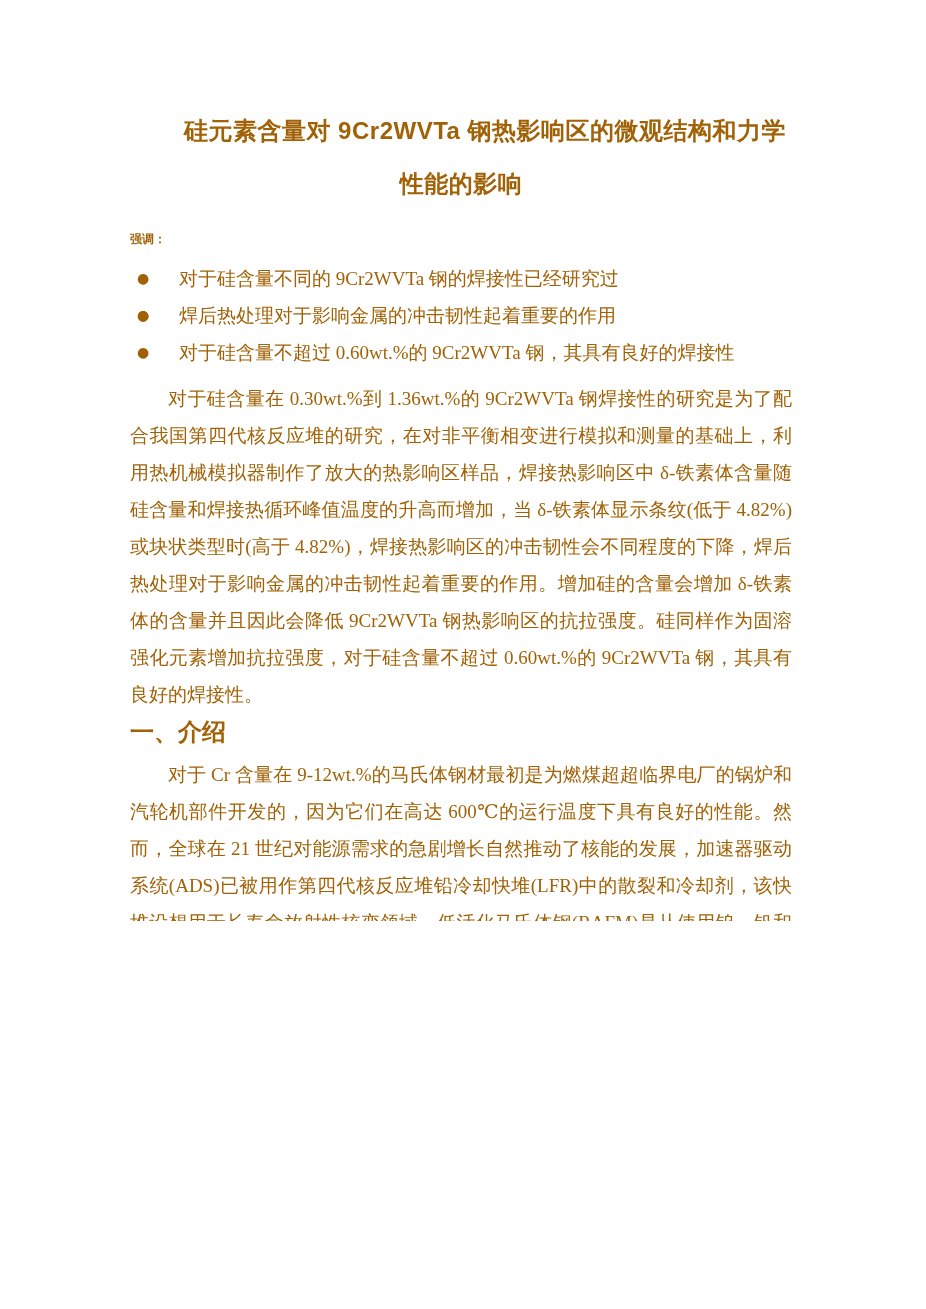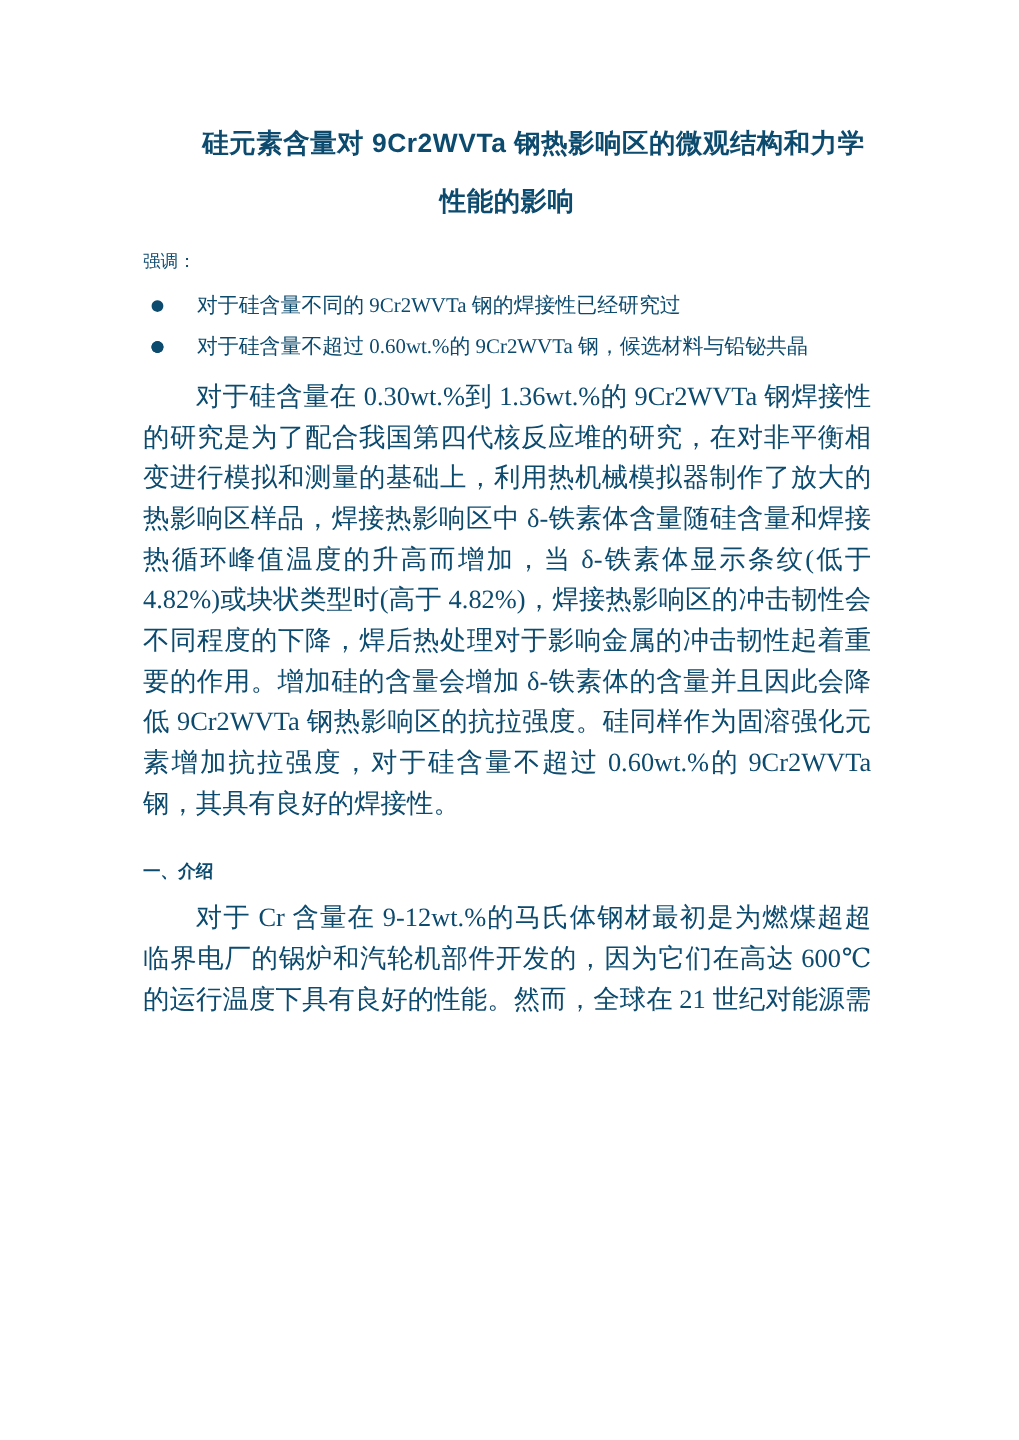--- a/index.html
+++ b/index.html
@@ -5,48 +5,48 @@
   html, body {
     margin: 0;
     padding: 0;
     background: #ffffff;
   }
   .page {
     position: relative;
     width: 926px;
     height: 921px;
     background: #ffffff;
-    color: #0c4a6e;
+    color: #a16207;
     box-sizing: border-box;
     padding: 104px 134px 0 130px;
     overflow: hidden;
   }
   .doc-title {
     font-family: "Liberation Sans", "DejaVu Sans", sans-serif;
     font-weight: bold;
     font-size: 24px;
     line-height: 53px;
     text-align: center;
     text-indent: 2em;
     letter-spacing: 0.5px;
     margin: 0;
   }
   .section-heading {
     font-family: "Liberation Sans", "DejaVu Sans", sans-serif;
-    font-weight: normal;
-    font-size: 16px;
+    font-weight: bold;
+    font-size: 12px;
     line-height: 26px;
     margin: 16px 0 0 0;
   }
   .intro-heading {
     font-family: Liberation Serif, serif;
     font-weight: bold;
-    font-size: 16px;
+    font-size: 24px;
     line-height: 30px;
-    margin: 28px 0 0 0;
+    margin: 4px 0 0 0;
   }
   .highlights {
     list-style: none;
     margin: 8px 0 0 0;
     padding: 0;
   }
   .highlight-item {
     position: relative;
     padding-left: 49px;
     font-family: "Liberation Serif", "DejaVu Serif", serif;
@@ -56,21 +56,21 @@
   .bullet {
     position: absolute;
     left: 7px;
     top: 0;
     font-family: "DejaVu Sans", sans-serif;
     font-size: 14px;
     line-height: 37px;
   }
   .body-para {
     font-family: "Liberation Serif", "DejaVu Serif", serif;
-    font-size: 24px;
+    font-size: 19px;
     line-height: 37px;
     text-align: justify;
     text-indent: 2em;
     margin: 9px 0 0 0;
   }
 </style>
 </head>
 <body>
 
 <div class="page">
@@ -82,24 +82,25 @@
   <ul class="highlights">
     <li class="highlight-item">
       <span class="bullet">●</span>
       <span>对于硅含量不同的 9Cr2WVTa 钢的焊接性已经研究过</span>
     </li>
     <li class="highlight-item">
       <span class="bullet">●</span>
     </li>
     <li class="highlight-item">
       <span class="bullet">●</span>
+      <span>焊后热处理对于影响金属的冲击韧性起着重要的作用</span>
     </li>
     <li class="highlight-item">
       <span class="bullet">●</span>
-      <span>对于硅含量不超过 0.60wt.%的 9Cr2WVTa 钢，候选材料与铅铋共晶</span>
+      <span>对于硅含量不超过 0.60wt.%的 9Cr2WVTa 钢，其具有良好的焊接性</span>
     </li>
   </ul>
 
 
   <p class="body-para">对于硅含量在 0.30wt.%到 1.36wt.%的 9Cr2WVTa 钢焊接性的研究是为了配合我国第四代核反应堆的研究，在对非平衡相变进行模拟和测量的基础上，利用热机械模拟器制作了放大的热影响区样品，焊接热影响区中 δ-铁素体含量随硅含量和焊接热循环峰值温度的升高而增加，当 δ-铁素体显示条纹(低于 4.82%)或块状类型时(高于 4.82%)，焊接热影响区的冲击韧性会不同程度的下降，焊后热处理对于影响金属的冲击韧性起着重要的作用。增加硅的含量会增加 δ-铁素体的含量并且因此会降低 9Cr2WVTa 钢热影响区的抗拉强度。硅同样作为固溶强化元素增加抗拉强度，对于硅含量不超过 0.60wt.%的 9Cr2WVTa 钢，其具有良好的焊接性。</p>
 
   <h2 class="intro-heading">一、介绍</h2>
 
   <p class="body-para">对于 Cr 含量在 9-12wt.%的马氏体钢材最初是为燃煤超超临界电厂的锅炉和汽轮机部件开发的，因为它们在高达 600℃的运行温度下具有良好的性能。然而，全球在 21 世纪对能源需求的急剧增长自然推动了核能的发展，加速器驱动系统(ADS)已被用作第四代核反应堆铅冷却快堆(LFR)中的散裂和冷却剂，该快堆设想用于长寿命放射性核变领域，低活化马氏体钢(RAFM)是从使用钨、钒和钽来代替钼、铌和镍的常规钢发展而来的，显示出优异的耐辐射性。然而，候选材料与铅铋共晶(LBE)的相容性不容忽视，kurata 报道说，对于含有 5wt.%Si 的奥氏体钢，其表面形成了由硅和氧组成的保护性氧化膜。kondo 发现，富硅和富铝钢由于形成了富硅和富铝层而提高了抗氧化腐蚀性能。马氏体钢中 Si 的含量对形成薄稳定的内氧化层是有效的。</p>
 

